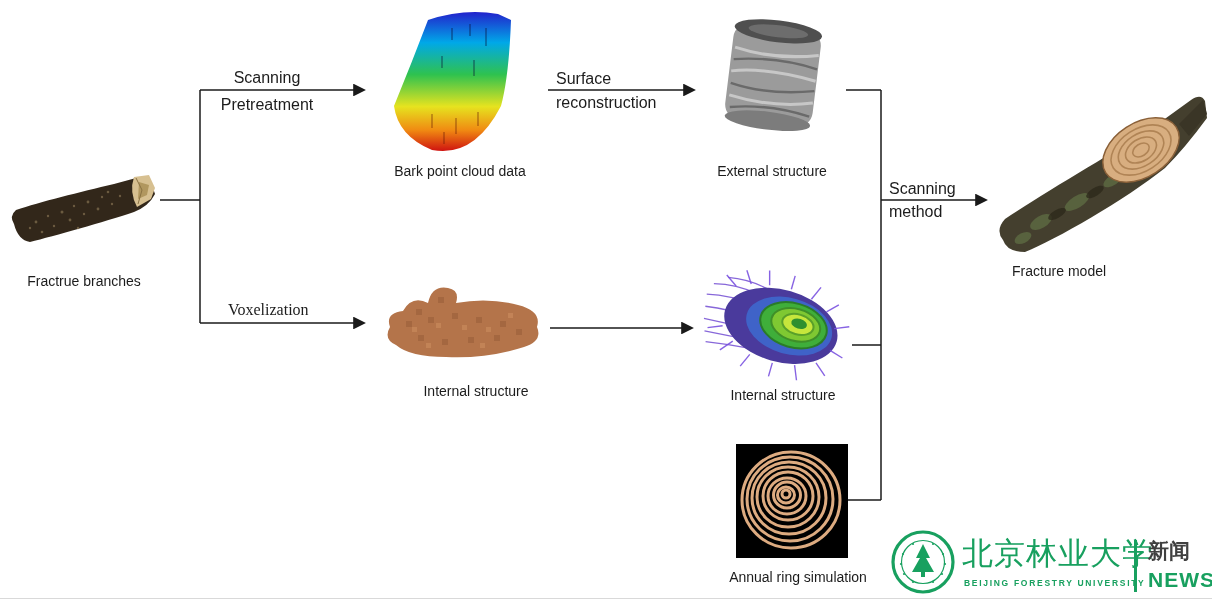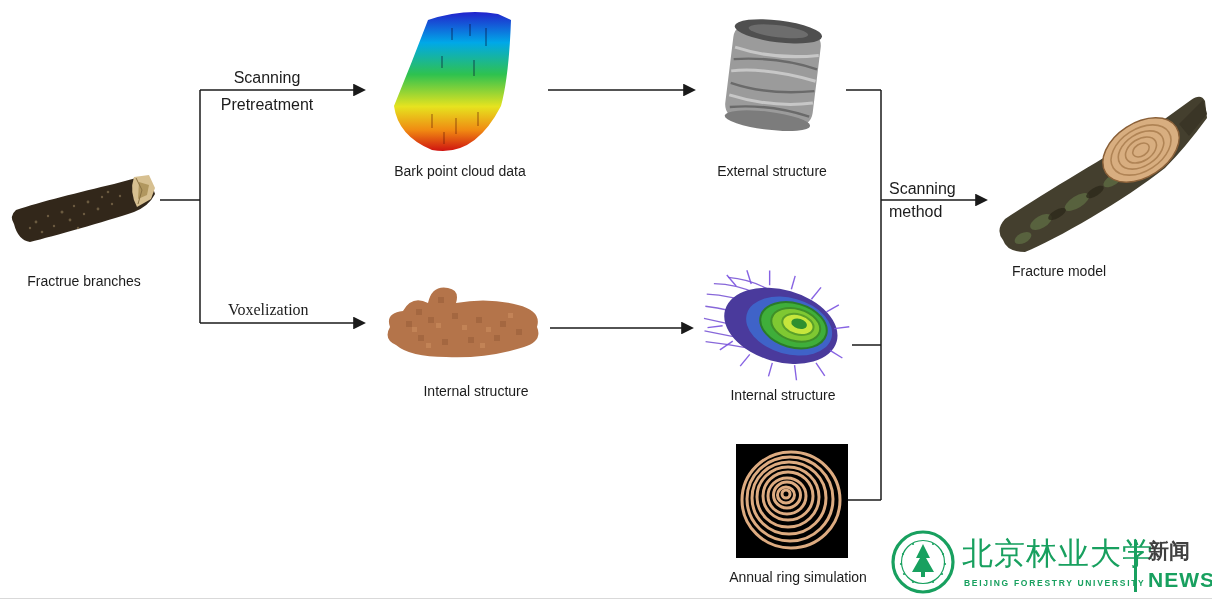--- a/index.html
+++ b/index.html
@@ -259,20 +259,24 @@
       </g>
       <path d="M186,36 L210,12 L214,26 L196,48 Z" fill="#3a3526"></path>
     </svg>
   </div>
 
   <div class="edge-label center lh27" style="left:267px; top:64px;">
     <span>Scanning</span>
     <span>Pretreatment</span>
   </div>
 
+  <div class="edge-label lh24" style="left:556px; top:67px;">
+    <span>Surface</span>
+    <span>reconstruction</span>
+  </div>
 
   <div class="edge-label" style="left:228px; top:301px;font-family:Liberation Serif, serif;">Voxelization</div>
 
 
   <div class="edge-label lh23" style="left:889px; top:177px;">
     <span>Scanning</span>
     <span>method</span>
   </div>
 
   <div class="node-label" style="left:84px; top:273px;">Fractrue branches</div>

